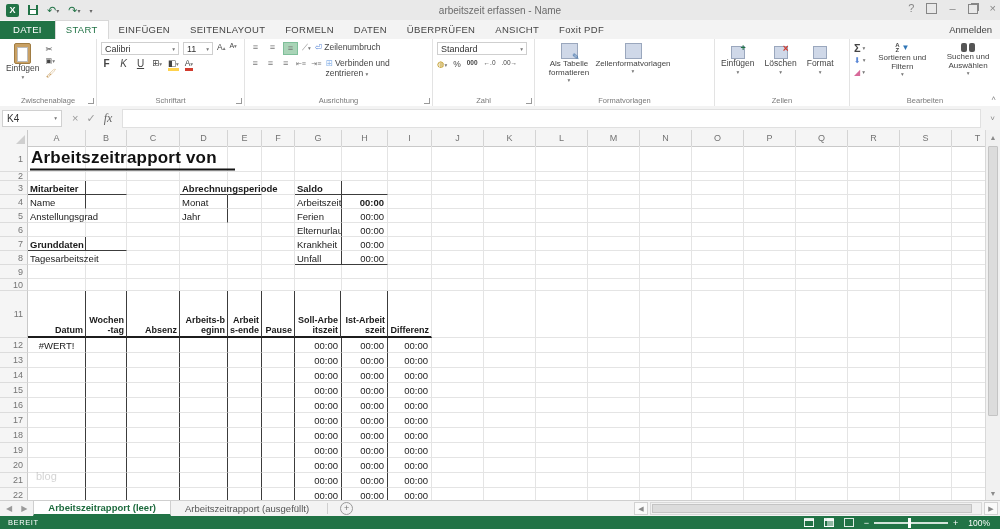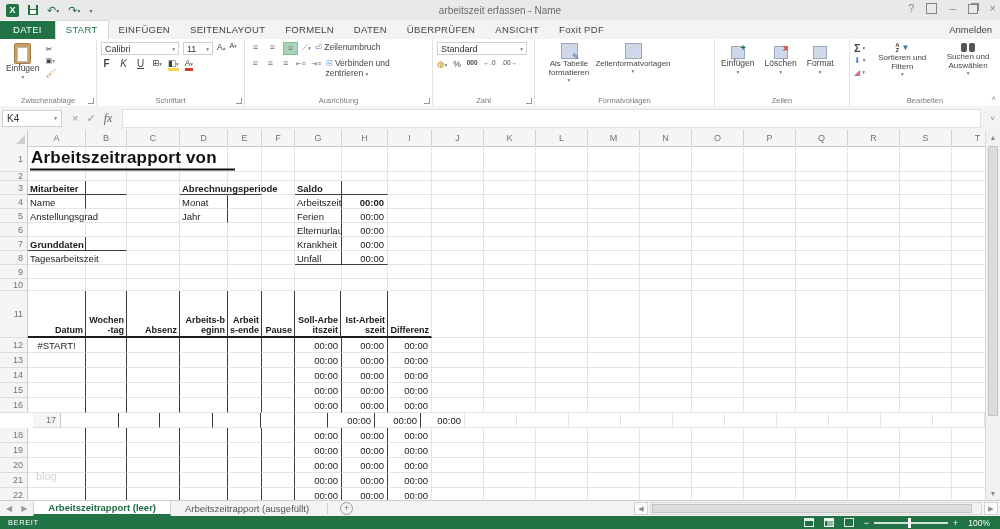--- a/index.html
+++ b/index.html
@@ -645,21 +645,21 @@
         <div class="cell" style="flex-basis: 52px;"></div>
         <div class="cell" style="flex-basis: 52px;"></div>
         <div class="cell" style="flex-basis: 52px;"></div>
         <div class="cell" style="flex-basis: 52px;"></div>
         <div class="cell" style="flex-basis: 52px;"></div>
         <div class="cell" style="flex-basis: 52px;"></div>
       </div>
       <div class="grow" style="height: 15px;">
         <div class="rowh">12</div>
         <div class="cell  br err" style="flex-basis: 58px;">
-          <span class="v">#START!</span>
+          <span class="v">#WERT!</span>
         </div>
         <div class="cell  br" style="flex-basis: 41px;"></div>
         <div class="cell  br" style="flex-basis: 53px;"></div>
         <div class="cell  br" style="flex-basis: 48px;"></div>
         <div class="cell  br" style="flex-basis: 34px;"></div>
         <div class="cell  br" style="flex-basis: 33px;"></div>
         <div class="cell  br num" style="flex-basis: 47px;">
           <span class="v">00:00</span>
         </div>
         <div class="cell  br num" style="flex-basis: 46px;">
@@ -789,21 +789,21 @@
         <div class="cell" style="flex-basis: 52px;"></div>
         <div class="cell" style="flex-basis: 52px;"></div>
         <div class="cell" style="flex-basis: 52px;"></div>
         <div class="cell" style="flex-basis: 52px;"></div>
         <div class="cell" style="flex-basis: 52px;"></div>
         <div class="cell" style="flex-basis: 52px;"></div>
         <div class="cell" style="flex-basis: 52px;"></div>
         <div class="cell" style="flex-basis: 52px;"></div>
         <div class="cell" style="flex-basis: 52px;"></div>
       </div>
-      <div class="grow" style="height: 15px; padding-left: 33px;">
+      <div class="grow" style="height: 15px;">
         <div class="rowh">17</div>
         <div class="cell  br" style="flex-basis: 58px;"></div>
         <div class="cell  br" style="flex-basis: 41px;"></div>
         <div class="cell  br" style="flex-basis: 53px;"></div>
         <div class="cell  br" style="flex-basis: 48px;"></div>
         <div class="cell  br" style="flex-basis: 34px;"></div>
         <div class="cell  br" style="flex-basis: 33px;"></div>
         <div class="cell  br num" style="flex-basis: 47px;">
           <span class="v">00:00</span>
         </div>

